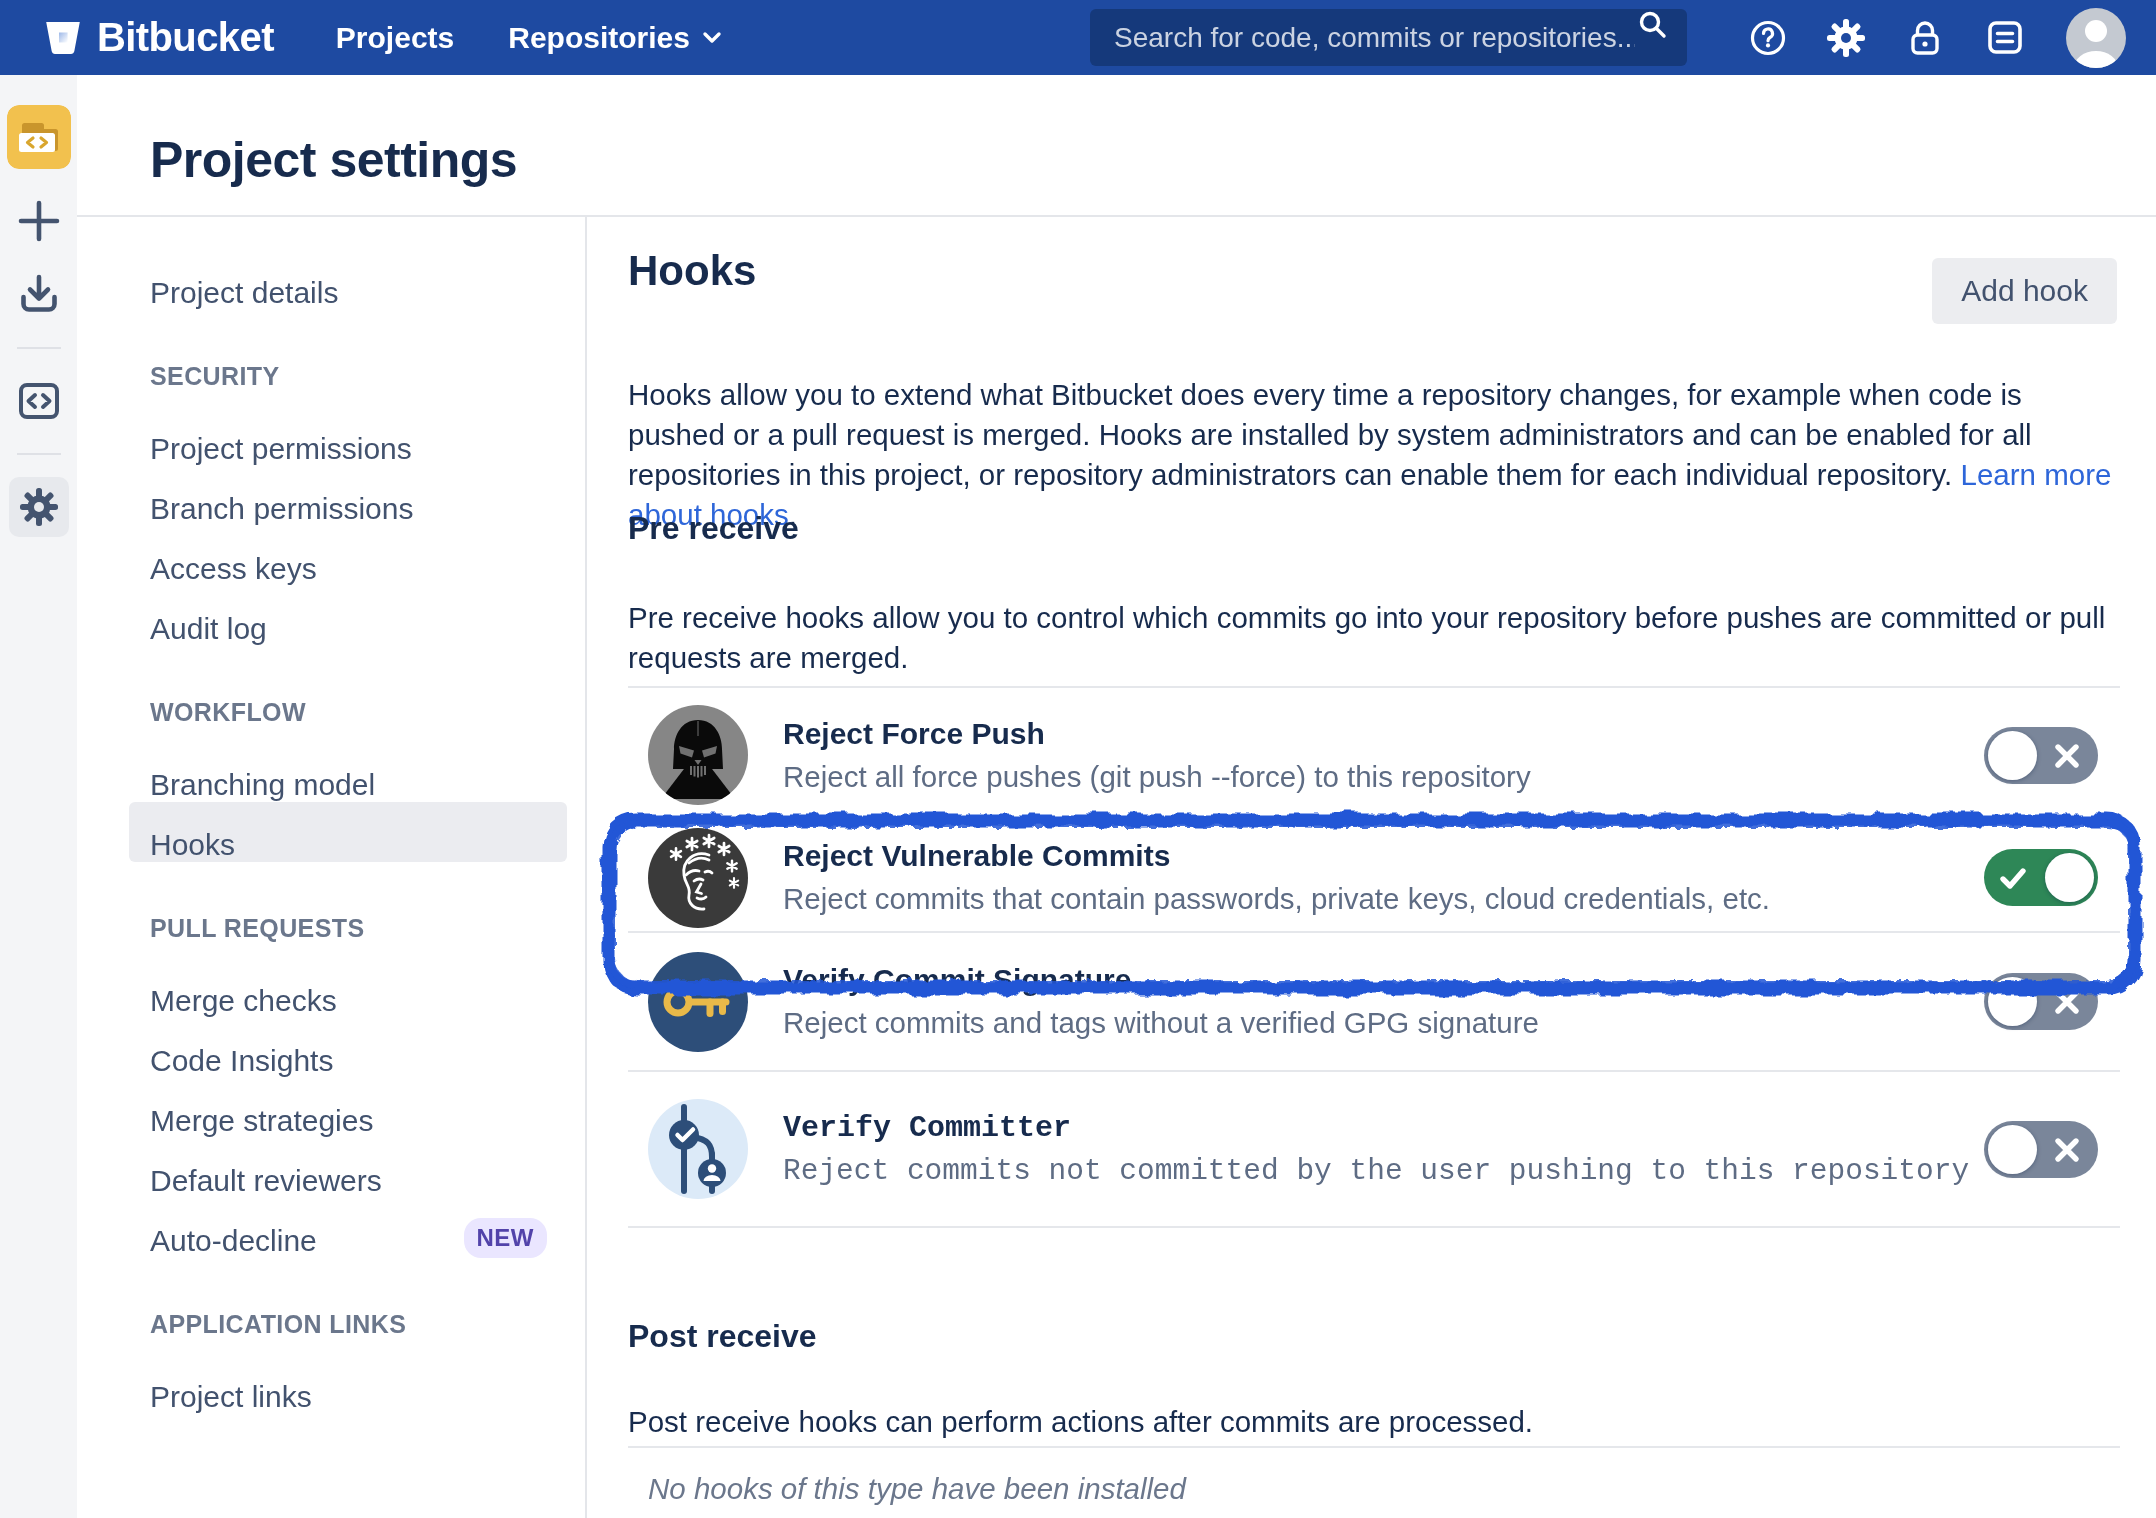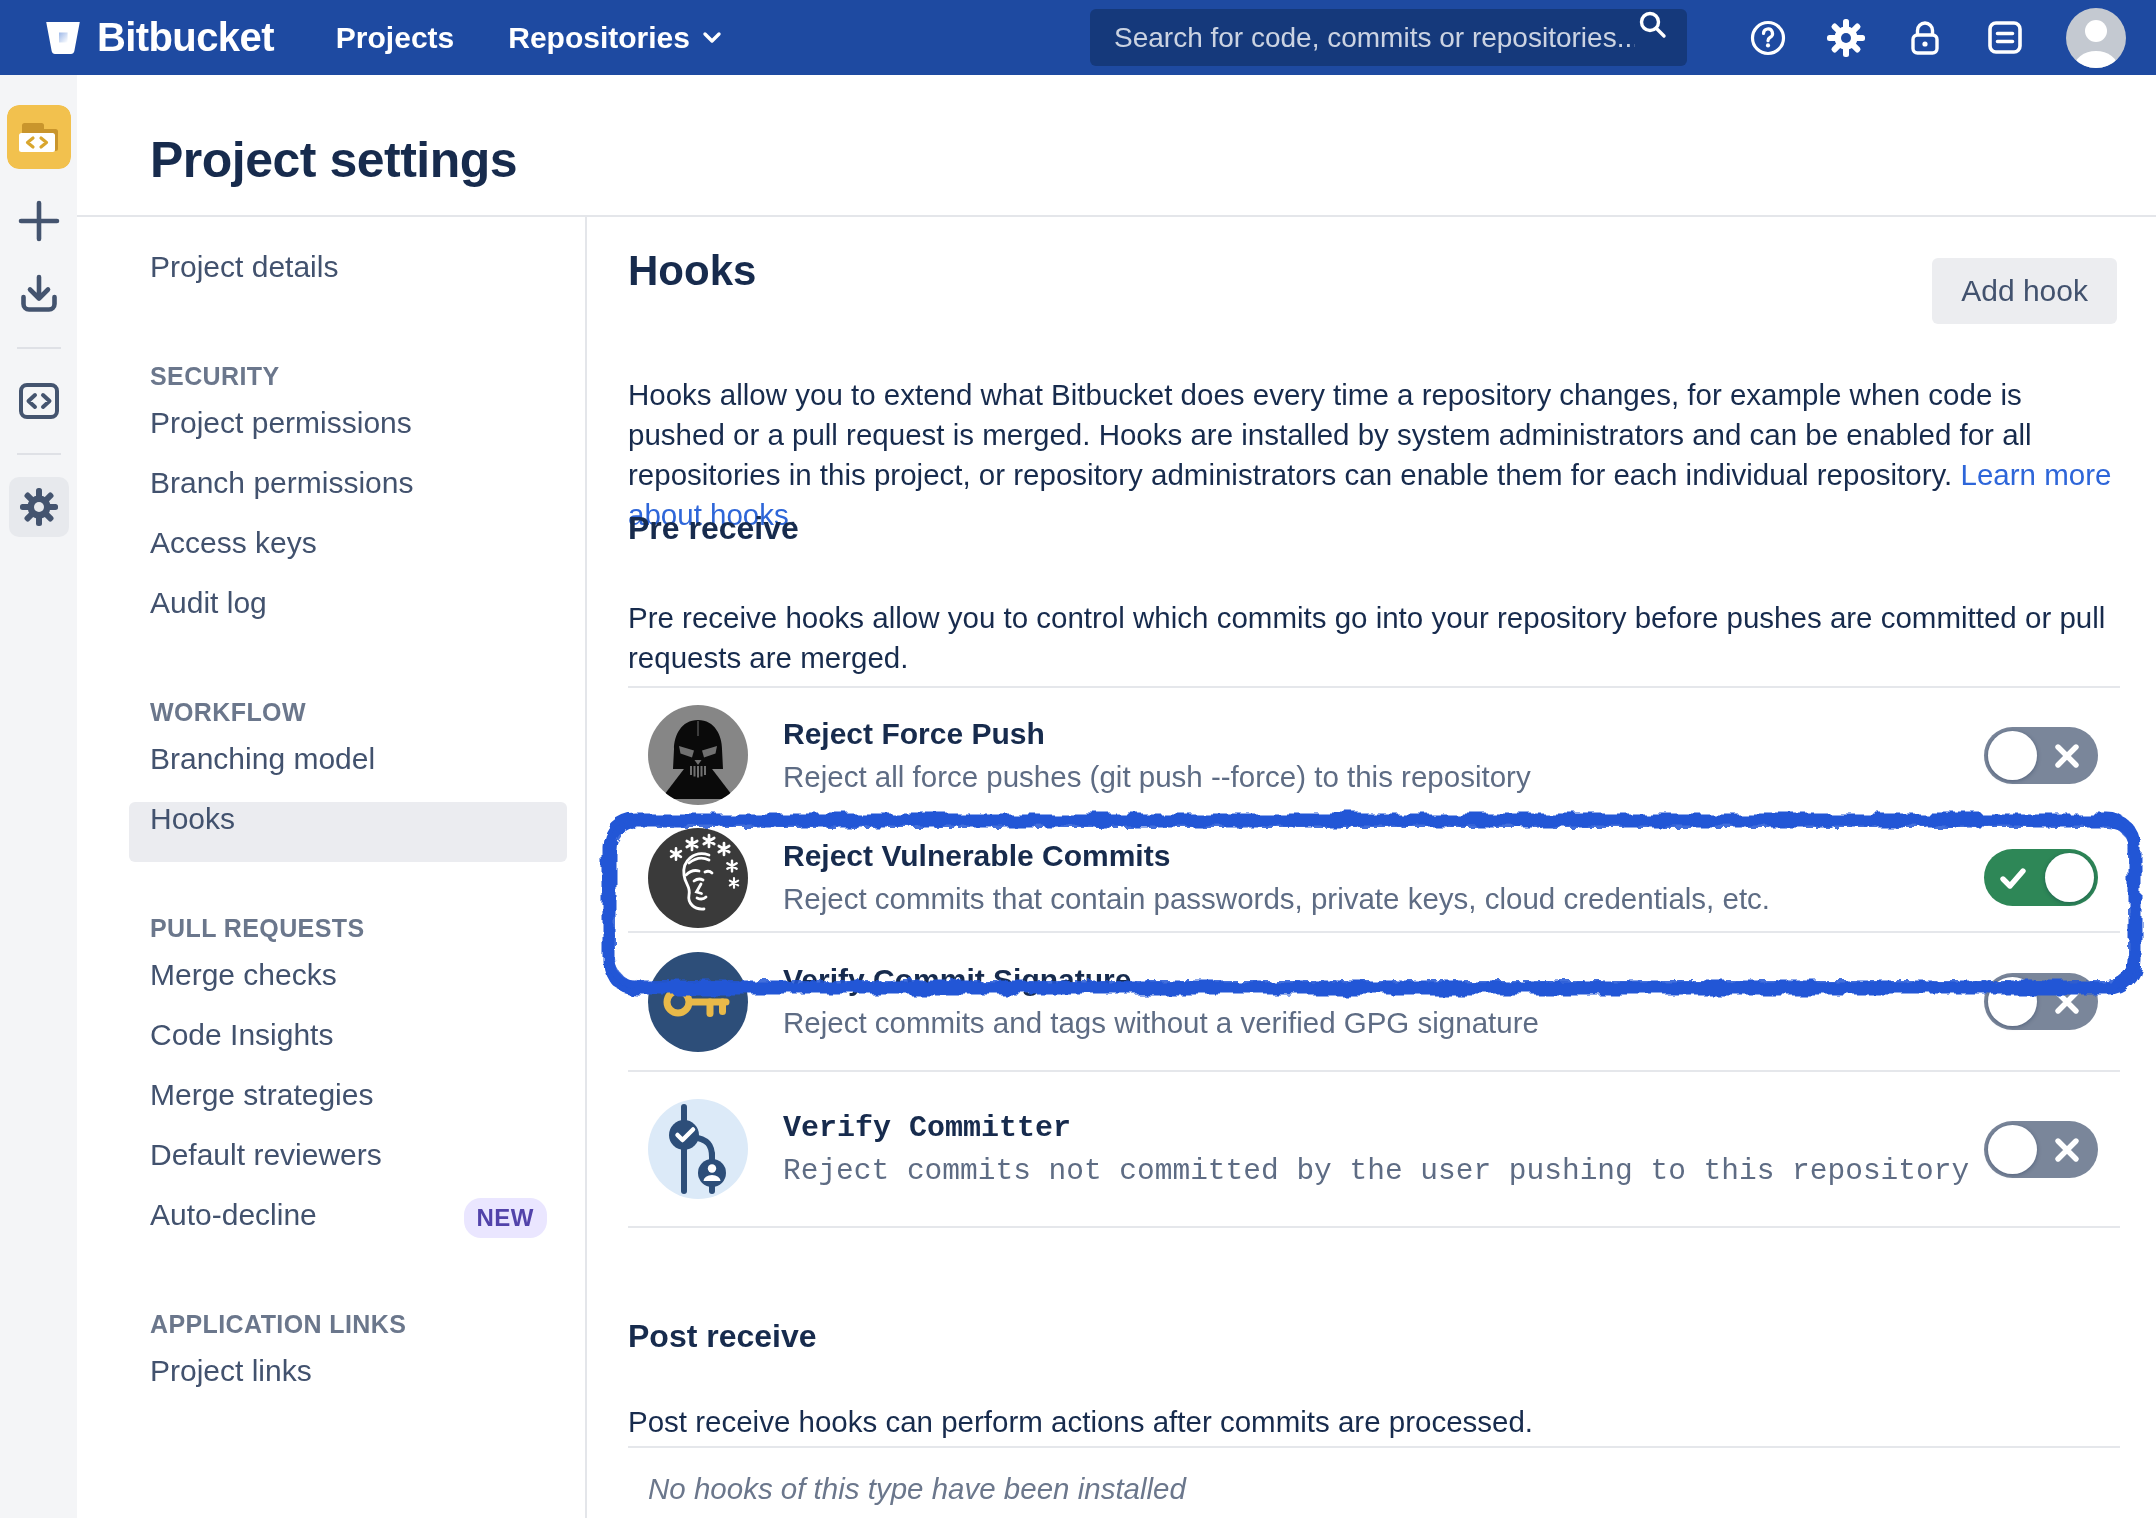--- a/index.html
+++ b/index.html
@@ -45,21 +45,21 @@
     display:flex; align-items:center; justify-content:center; cursor:pointer; }
 
   
   .page-header { position:absolute; left:77px; top:75px; width:2079px; height:142px; border-bottom:2px solid #E4E6EA; }
   .page-title { position:absolute; left:73px; top:22px; font-size:50px; font-weight:700; letter-spacing:-0.5px; color:#172B4D; }
 
   
   .sidenav { position:absolute; left:77px; top:217px; width:510px; height:1301px; border-right:2px solid #E4E6EA; padding-top:33px; }
   .nav-item {
     height:60px; margin-left:52px; width:438px; border-radius:6px;
-    display:flex; align-items:flex-start; padding:0 20px 0 21px;
+    display:flex; align-items:flex-end; padding:0 20px 0 21px;
     font-size:30px; color:#42526E; cursor:pointer;
   }
   .nav-item.selected { background:#EBECF0; }
   .nav-header {
     margin:36px 0 0 73px; height:60px; display:flex; align-items:center;
     font-size:25px; font-weight:700; color:#6B778C; letter-spacing:0.4px;
   }
   .badge {
     margin-left:auto; background:var(--c-badge-bg,#EAE6FF); color:var(--c-badge-text,#5243AA);
     font-size:24px; font-weight:700; letter-spacing:0.5px; border-radius:17px; padding:6px 13px;

